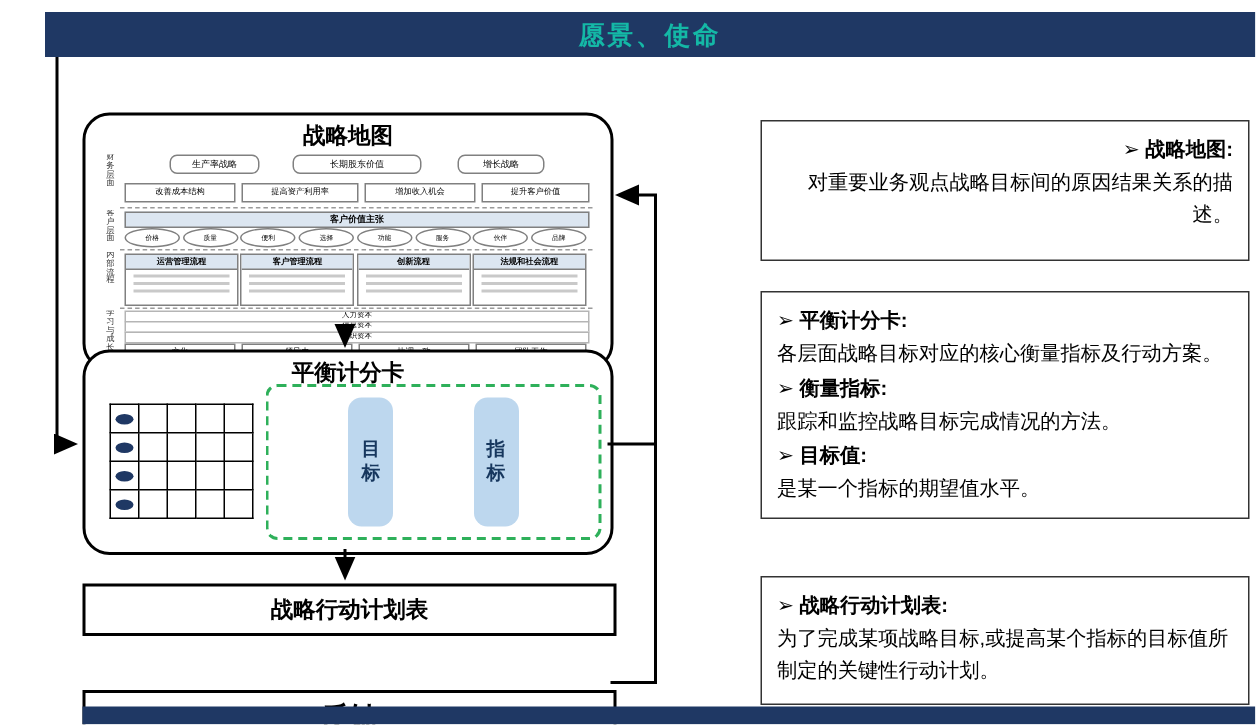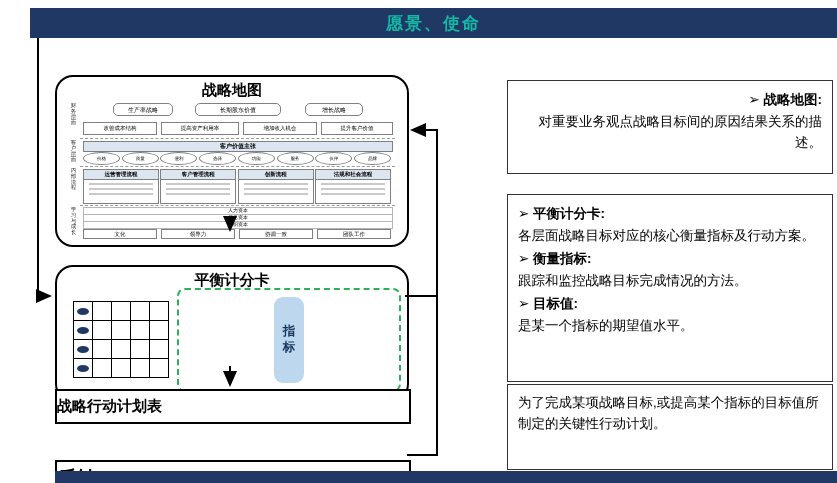--- a/index.html
+++ b/index.html
@@ -7,21 +7,21 @@
          font-family:"Liberation Sans","DejaVu Sans",sans-serif;color:#000;}
   
   .banner{position:absolute;left:30px;top:8px;width:807px;height:30px;background:#1F3864;
           display:flex;align-items:center;justify-content:center;}
   .banner span{color:#14b8a6;font-size:17px;font-weight:bold;letter-spacing:2px;}
   
   .bottom-strip{position:absolute;left:55px;top:471px;width:782px;height:12px;background:#1F3864;}
   
   .rbox{position:absolute;background:#fff;border:2px solid #000;border-radius:18px;}
   .map{left:55px;top:58px;width:350px;height:168px;margin-top:17px;}
-  .sc{left:55px;top:233px;width:350px;height:133px;margin-top:32px;}
+  .sc{left:55px;top:233px;width:350px;height:133px;}
   .box-title{position:absolute;top:4px;left:0;width:100%;text-align:center;font-weight:bold;font-size:15px;}
   
   .map-body{position:absolute;left:12px;top:24px;width:328px;height:140px;font-size:6px;}
   .persp{position:absolute;left:0;width:9px;word-break:break-all;line-height:1.05;font-size:5.5px;
          color:#333;text-align:center;overflow:hidden;}
   .persp1{top:2px;height:34px;} .persp2{top:39px;height:26px;} .persp3{top:67px;height:36px;} .persp4{top:106px;height:30px;}
   .dash{position:absolute;left:11px;width:315px;border-top:1px dashed #9a9a9a;height:0;}
   .dash1{top:37px;} .dash2{top:65px;} .dash3{top:104px;}
   .mbox{position:absolute;border:1px solid #808080;background:#fff;display:flex;align-items:center;
         justify-content:center;text-align:center;overflow:hidden;line-height:1;}
@@ -47,27 +47,27 @@
   .sc-table td{width:18px;height:18px;border:1px solid #000;padding:0;}
   .dot{width:12px;height:7px;background:#1F3864;border-radius:50%;margin:auto;}
   .green{position:absolute;left:120px;top:21px;width:220px;height:100px;border:2px dashed #2EB05A;
          border-radius:8px;display:flex;align-items:center;justify-content:space-evenly;}
   .pill{width:30px;height:86px;background:#BDD7EE;border-radius:9px;display:flex;align-items:center;
         justify-content:center;}
   .vstack{width:1em;word-break:break-all;line-height:1.25;text-align:center;font-size:12.5px;
           font-weight:bold;color:#17375E;}
   
   .rect{position:absolute;left:55px;width:352px;border:2px solid #000;background:#fff;display:flex;
-        align-items:center;font-weight:bold;font-size:15px;}
+        align-items:center;justify-content:center;font-weight:bold;font-size:15px;}
   .ap{top:389px;height:31px;}
   .fb{top:460px;height:32px;font-size:20px;}
   
   .defbox{position:absolute;left:507px;width:326px;border:1px solid #333;background:#fff;
           padding:7px 10px;box-sizing:border-box;font-size:13.5px;line-height:1.55;}
-  .d1{top:80px;height:94px;text-align:right;} .d2{top:194px;height:188px;} .d3{top:384px;height:86px;}
+  .d1{top:80px;height:94px;text-align:right;} .d2{top:194px;height:152px;} .d3{top:384px;height:86px;}
   .dh{font-weight:bold;margin-top:2px;}
   .db{margin-top:1px;}
   
   .arrows{position:absolute;left:0;top:0;pointer-events:none;}
 </style>
 </head>
 <body>
 
 <div class="stage">
 
@@ -184,20 +184,23 @@
             </td>
             <td></td>
             <td></td>
             <td></td>
             <td></td>
           </tr>
     </tbody>
       </table>
     <div class="green">
       <div class="pill">
+        <div class="vstack">目标</div>
+      </div>
+      <div class="pill">
         <div class="vstack">指标</div>
       </div>
     </div>
   </div>
 
   <div class="rect ap">
     <span>战略行动计划表</span>
   </div>
 
   <div class="rect fb">
@@ -210,20 +213,21 @@
   </div>
   <div class="defbox d2">
     <div class="dh">➢ 平衡计分卡:</div>
     <div class="db">各层面战略目标对应的核心衡量指标及行动方案。</div>
     <div class="dh">➢ 衡量指标:</div>
     <div class="db">跟踪和监控战略目标完成情况的方法。</div>
     <div class="dh">➢ 目标值:</div>
     <div class="db">是某一个指标的期望值水平。</div>
   </div>
   <div class="defbox d3">
+    <div class="dh">➢ 战略行动计划表:</div>
     <div class="db">为了完成某项战略目标,或提高某个指标的目标值所制定的关键性行动计划。</div>
   </div>
 
   <div class="bottom-strip"></div>
 
   <svg class="arrows" width="837" height="483" viewBox="0 0 837 483">
     <defs>
       <marker id="arrow" markerWidth="9" markerHeight="8" refX="6" refY="3.5" orient="auto">
         <path d="M0,0 L8,3.5 L0,7 z" fill="#000"></path>
       </marker>

